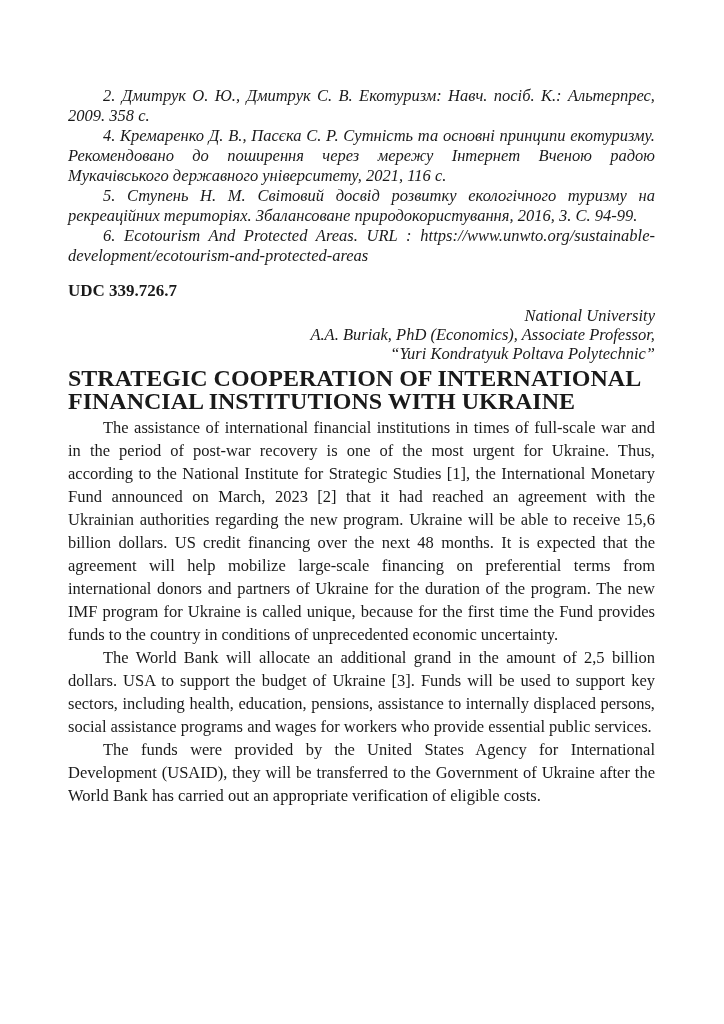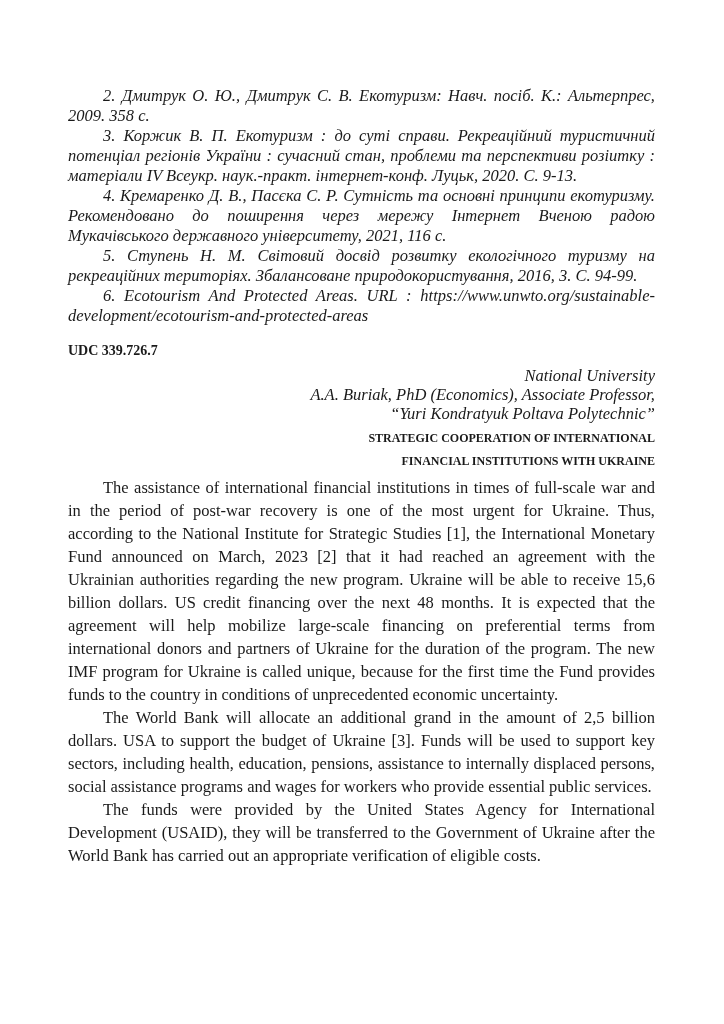--- a/index.html
+++ b/index.html
@@ -27,36 +27,36 @@
     margin: 0;
     font-style: italic;
     font-size: 16.5px;
     line-height: 20px;
     text-align: justify;
     text-indent: 35px;
   }
   .udc {
     margin: 15px 0 0 0;
     font-weight: bold;
-    font-size: 14px;
+    font-size: 17px;
     line-height: 20px;
   }
   .authors {
     margin-top: 5px;
     font-style: italic;
     font-size: 16.5px;
     line-height: 19px;
     text-align: right;
   }
   .title {
     margin: 4px 0 0 0;
     font-weight: bold;
-    font-size: 12px;
+    font-size: 24px;
     line-height: 23px;
-    text-align: right;
+    text-align: left;
   }
   .body-para {
     margin: 0;
     font-size: 16.5px;
     line-height: 23px;
     text-align: justify;
     text-indent: 35px;
   }
   .body-section {
     margin-top: 3px;
@@ -72,21 +72,20 @@
   }
 </style>
 </head>
 <body>
 
 <div class="page">
   <div class="content">
 
     <section class="ref-list">
       <p class="ref">2. Дмитрук О. Ю., Дмитрук С. В. Екотуризм: Навч. посіб. К.: Альтерпрес, 2009. 358 с.</p>
-      <p class="ref">3. Коржик В. П. Екотуризм : до суті справи. Рекреаційний туристичний потенціал регіонів України : сучасний стан, проблеми та перспективи розіитку : матеріали IV Всеукр. наук.-практ. інтернет-конф. Луцьк, 2020. С. 9-13.</p>
       <p class="ref">4. Кремаренко Д. В., Пасєка С. Р. Сутність та основні принципи екотуризму. Рекомендовано до поширення через мережу Інтернет Вченою радою Мукачівського державного університету, 2021, 116 с.</p>
       <p class="ref">5. Ступень Н. М. Світовий досвід розвитку екологічного туризму на рекреаційних територіях. Збалансоване природокористування, 2016, 3. С. 94-99.</p>
       <p class="ref">6. Ecotourism And Protected Areas. URL : https://www.unwto.org/sustainable-development/ecotourism-and-protected-areas</p>
     </section>
 
     <p class="udc">UDC 339.726.7</p>
 
     <div class="authors">
       <div>National University</div>
       <div>A.A. Buriak, PhD (Economics), Associate Professor,</div>

